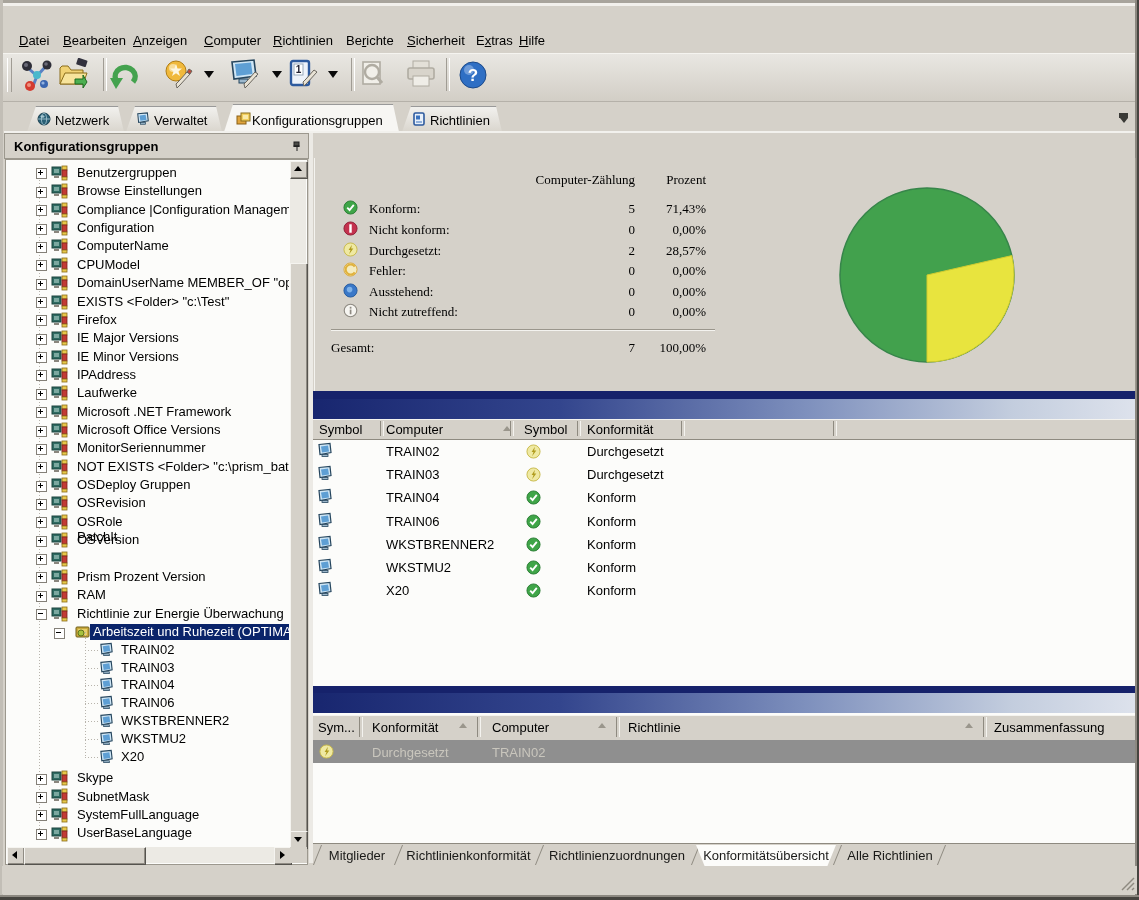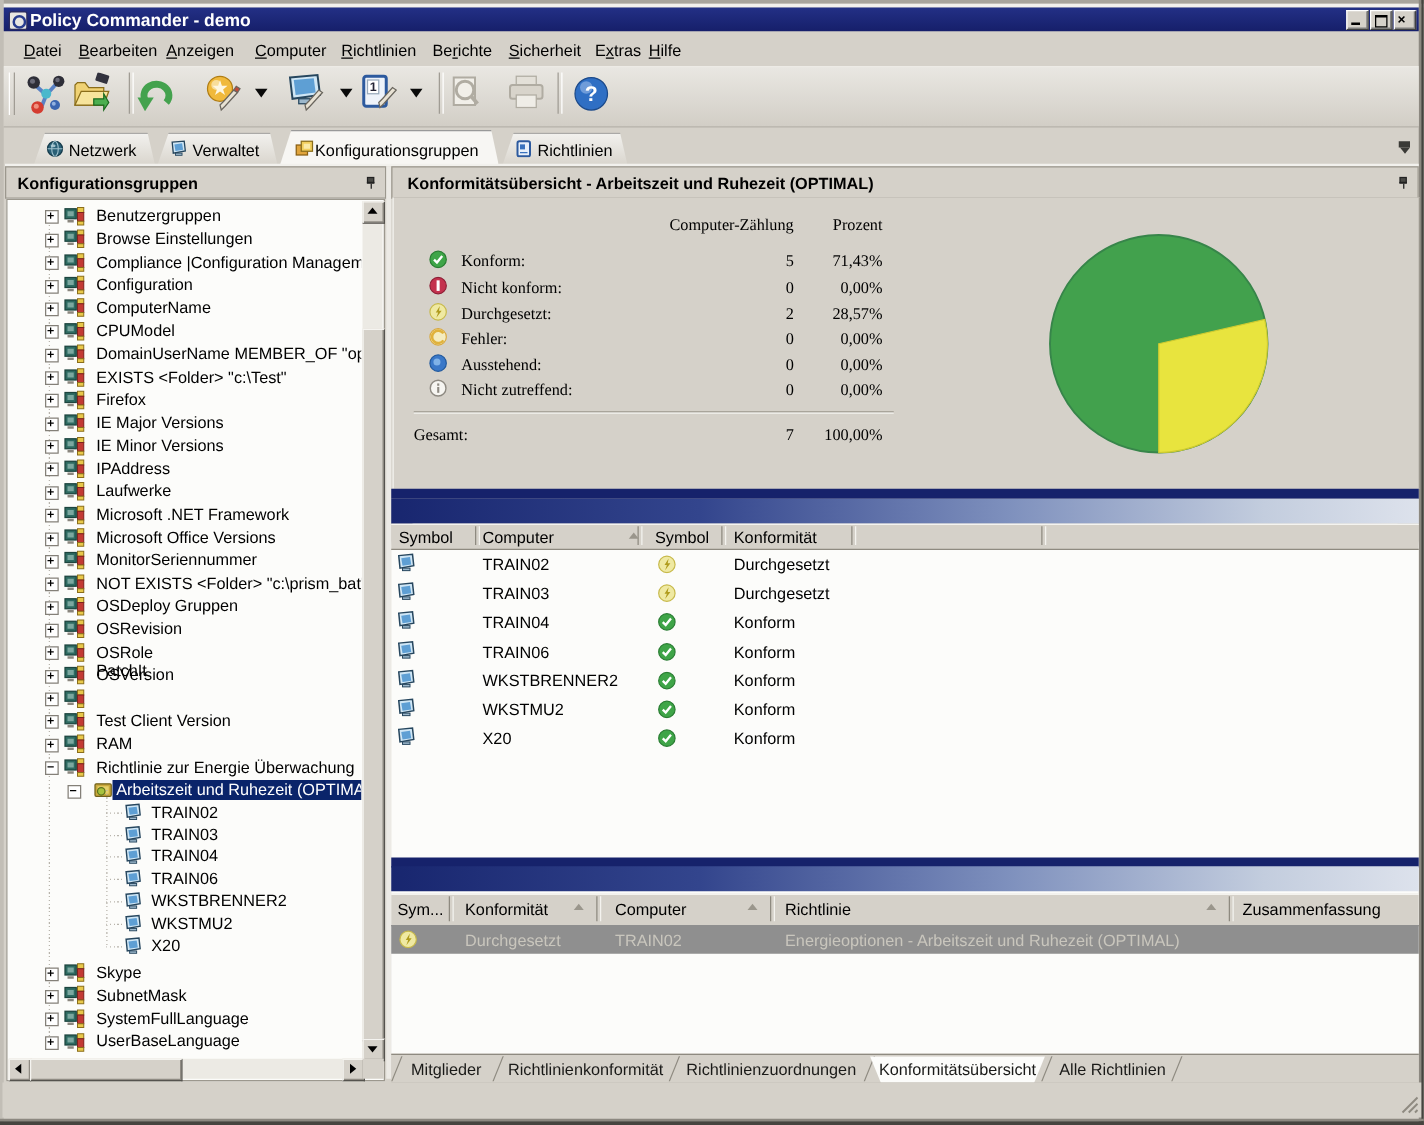--- a/index.html
+++ b/index.html
@@ -127,35 +127,20 @@
 <div id="win">
 
 <div class="ab" style="left:0;top:0;width:1139px;height:3px;background:#a8a49c"></div>
 <div class="ab" style="left:0;top:3px;width:1139px;height:3px;background:#f2f0ec"></div>
 <div class="ab" style="left:0;top:0;width:3px;height:900px;background:#c2beb6"></div>
 <div class="ab" style="left:1135px;top:0;width:2px;height:900px;background:#8c8880"></div>
 <div class="ab" style="left:1137px;top:0;width:2px;height:900px;background:#46443f"></div>
 <div class="ab" style="left:0;top:895px;width:1139px;height:2px;background:#8c8880"></div>
 <div class="ab" style="left:0;top:897px;width:1139px;height:3px;background:#46443f"></div>
 
-<div id="tbar" class="ab">
-  <div class="ab" style="left:4px;top:3px;width:13px;height:13px;background:#e8e6e2;border:1px solid #2c2c5e;border-radius:2px;">
-     <div class="ab" style="left:2px;top:2px;width:7px;height:7px;border:2px solid #283c8e;border-radius:50%;"></div>
-  </div>
-  <div class="cap t">Policy Commander - demo</div>
-  <div class="wbtn" style="left:1074px;">
-        <div class="ab" style="left:3px;top:9px;width:7px;height:2px;background:#000"></div>
-      </div>
-  <div class="wbtn" style="left:1093px;">
-        <div class="ab" style="left:3px;top:3px;width:8px;height:7px;border:1px solid #000;border-top-width:2px"></div>
-      </div>
-  <div class="wbtn" style="left:1112px;">
-        <div class="ab" style="left:2px;top:1px;font-size:11px;font-weight:bold;">×</div>
-      </div>
-</div>
 
 <div class="mi t" style="left:19px"><span class="u">D</span>atei</div>
 <div class="mi t" style="left:63px"><span class="u">B</span>earbeiten</div>
 <div class="mi t" style="left:133px"><span class="u">A</span>nzeigen</div>
 <div class="mi t" style="left:204px"><span class="u">C</span>omputer</div>
 <div class="mi t" style="left:273px"><span class="u">R</span>ichtlinien</div>
 <div class="mi t" style="left:346px">Be<span class="u">r</span>ichte</div>
 <div class="mi t" style="left:407px"><span class="u">S</span>icherheit</div>
 <div class="mi t" style="left:476px">E<span class="u">x</span>tras</div>
 <div class="mi t" style="left:519px"><span class="u">H</span>ilfe</div>
@@ -443,21 +428,21 @@
             <use href="#grp"></use>
           </svg>
           <div class="trow t" style="left:71px;top:368px;width:216px;overflow:hidden">PatchIt</div>
           <div class="pm p" style="left:30px;top:412px">
             <i></i>
             <b></b>
           </div>
           <svg class="ab" style="left:45px;top:409px" width="17" height="16">
             <use href="#grp"></use>
           </svg>
-          <div class="trow t" style="left:71px;top:408px;width:216px;overflow:hidden">Test Client Version</div>
+          <div class="trow t" style="left:71px;top:408px;width:216px;overflow:hidden">Prism Prozent Version</div>
           <div class="pm p" style="left:30px;top:431px">
             <i></i>
             <b></b>
           </div>
           <svg class="ab" style="left:45px;top:427px" width="17" height="16">
             <use href="#grp"></use>
           </svg>
           <div class="trow t" style="left:71px;top:426px;width:216px;overflow:hidden">RAM</div>
           <div class="pm" style="left:30px;top:449px">
             <i></i>
@@ -554,26 +539,20 @@
         <div class="sbtn" style="left:268px;top:687px;width:16px;height:16px"></div>
         <div class="arr" style="left:274px;top:691px;border-top:4px solid transparent;border-bottom:4px solid transparent;border-left:5px solid #000"></div>
         <div class="sbtn" style="left:18px;top:687px;width:120px;height:16px"></div>
         <div class="ab" style="left:284px;top:687px;width:17px;height:16px;background:#d5d1c9"></div>
       </div>
 </div>
 
 <div class="ab" style="left:309px;top:133px;width:4px;height:730px;background:#eceae5"></div>
 
 <div id="rpanel" class="ab">
-  <div id="rhead">
-        <span class="ab b" style="left:12px;top:5px;">Konformitätsübersicht - Arbeitszeit und Ruhezeit (OPTIMAL)</span>
-    <svg class="ab" style="left:803px;top:6px" width="12" height="12">
-          <use href="#pin"></use>
-        </svg>
-  </div>
   <div id="summary" class="ab" style="left:1px;top:25px;width:820px;height:233px;background:#d5d1c9;border-left:1px solid #f4f3ef;border-right:1px solid #9c988e;font-family:Liberation Serif, serif;">
         <div class="ab t" style="left:170px;top:14px;width:150px;text-align:right">Computer-Zählung</div>
         <div class="ab t" style="left:241px;top:14px;width:150px;text-align:right">Prozent</div>
         <svg class="ab" style="left:28px;top:42px" width="15" height="15">
           <use href="#ok"></use>
         </svg>
         <div class="ab t" style="left:54px;top:43px">Konform:</div>
         <div class="ab t" style="left:170px;top:43px;width:150px;text-align:right">5</div>
         <div class="ab t" style="left:241px;top:43px;width:150px;text-align:right">71,43%</div>
         <svg class="ab" style="left:28px;top:63px" width="15" height="15">
@@ -702,21 +681,20 @@
         <div class="srt" style="left:285px;top:8px"></div>
         <div class="ab t" style="left:315px;top:5px">Richtlinie</div>
         <div class="srt" style="left:652px;top:8px"></div>
         <div class="ab t" style="left:681px;top:5px">Zusammenfassung</div>
         <div class="ab" style="left:0;top:25px;width:822px;height:23px;background:#8f8f8f;color:#c9c6bd">
           <svg class="ab" style="left:6px;top:4px" width="15" height="15">
             <use href="#enf"></use>
           </svg>
           <div class="ab t" style="left:59px;top:5px">Durchgesetzt</div>
           <div class="ab t" style="left:179px;top:5px">TRAIN02</div>
-          <div class="ab t" style="left:315px;top:5px">Energieoptionen - Arbeitszeit und Ruhezeit (OPTIMAL)</div>
         </div>
       </div>
 </div>
 
 <div class="ab" style="left:313px;top:843px;width:822px;height:23px;background:#d5d1c9;border-top:1px solid #8e8a80;"></div>
 <div id="btabs">
       <div class="bslash" style="left:317px"></div>
       <div class="bslash" style="left:398px"></div>
       <div class="bslash" style="left:539px"></div>
       <div class="bslash" style="left:695px"></div>

